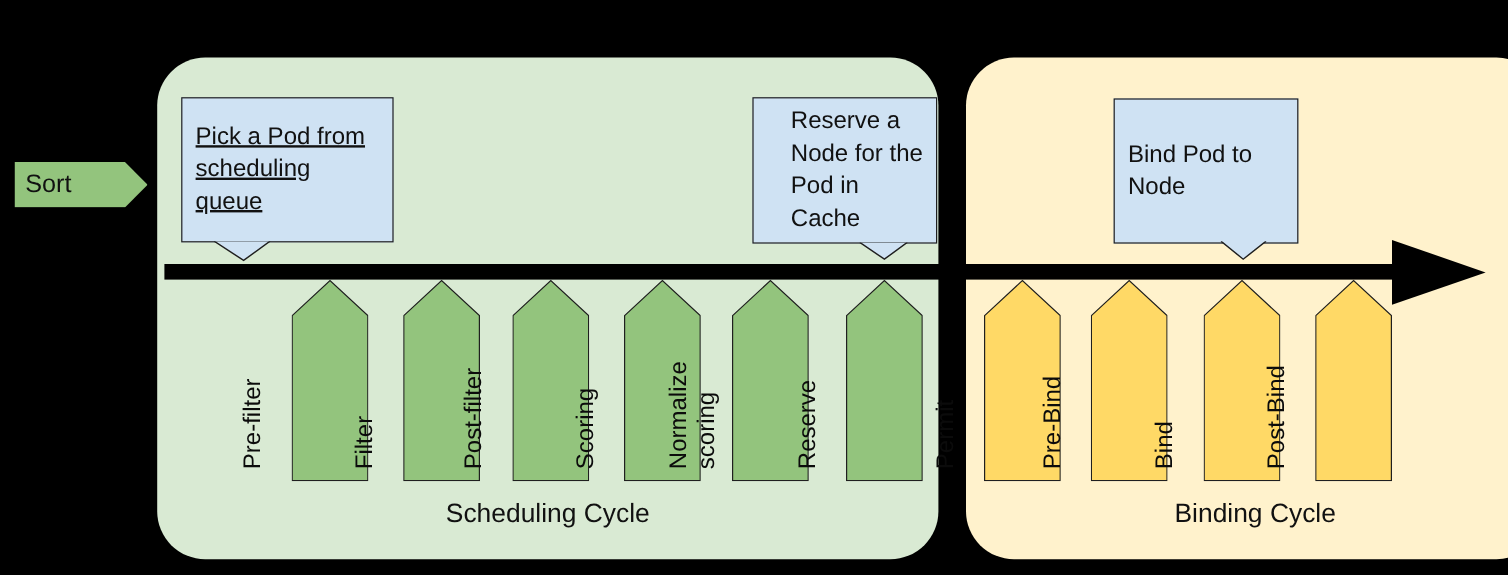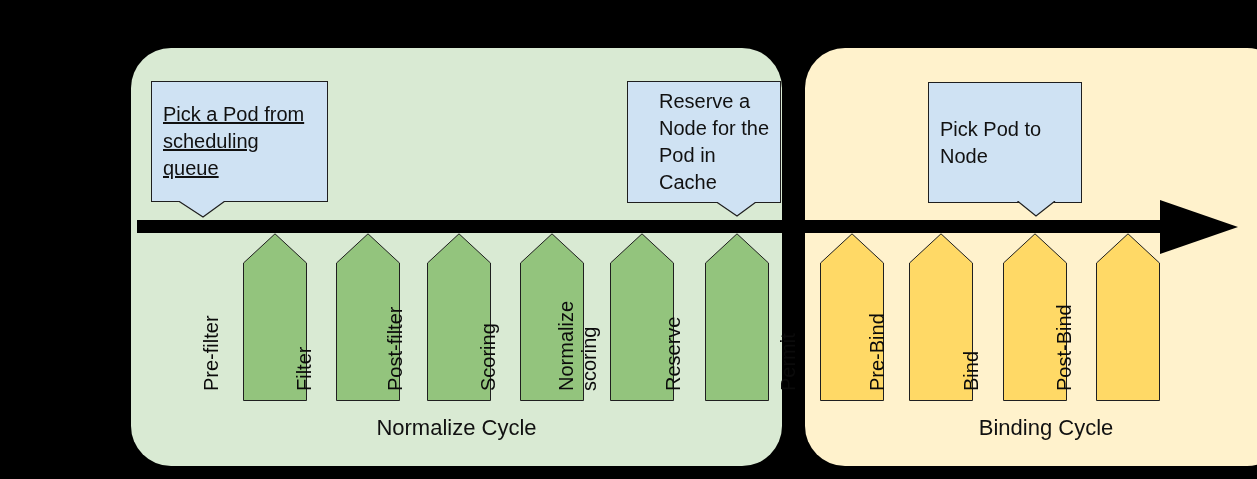--- a/index.html
+++ b/index.html
@@ -60,23 +60,26 @@
     font-size:20px;line-height:23px;white-space:pre-line;color:#0b0b0b;
   }
   .c1{left:243px;} .c2{left:336px;} .c3{left:427px;} .c4{left:520px;} .c5{left:610px;} .c6{left:705px;}
   .c7{left:820px;} .c8{left:909px;} .c9{left:1003px;} .c10{left:1096px;}
 </style>
 </head>
 <body>
 
 <div class="stage">
 
+  <div class="sort-arrow">
+    <span>Sort</span>
+  </div>
 
   <div class="cycle-box green">
-    <div class="cycle-title">Normalize Cycle</div>
+    <div class="cycle-title">Scheduling Cycle</div>
   </div>
 
   <div class="cycle-box yellow">
     <div class="cycle-title">Binding Cycle</div>
   </div>
 
   <div class="shaft"></div>
   <div class="head"></div>
 
   <div class="bubble b1">Pick a Pod from
@@ -86,21 +89,21 @@
     <path d="M0.5 0 L25 16 L47 0"></path>
   </svg>
 
   <div class="bubble b2">Reserve a
 Node for the
 Pod in Cache</div>
   <svg class="tail t2" width="41" height="16" viewBox="0 0 41 16">
     <path d="M0.5 0 L21 14 L40 0"></path>
   </svg>
 
-  <div class="bubble b3">Pick Pod to
+  <div class="bubble b3">Bind Pod to
 Node</div>
   <svg class="tail t3" width="39" height="17" viewBox="0 0 39 17">
     <path d="M0.5 0 L19 15 L38 0"></path>
   </svg>
 
   <div class="chev green c1">
     <svg width="64" height="168" viewBox="0 0 64 168">
         <polygon points="0.5,30 32,0.8 63.5,30 63.5,167.5 0.5,167.5"></polygon>
       </svg>
     <div class="chev-label">Pre-filter</div>

